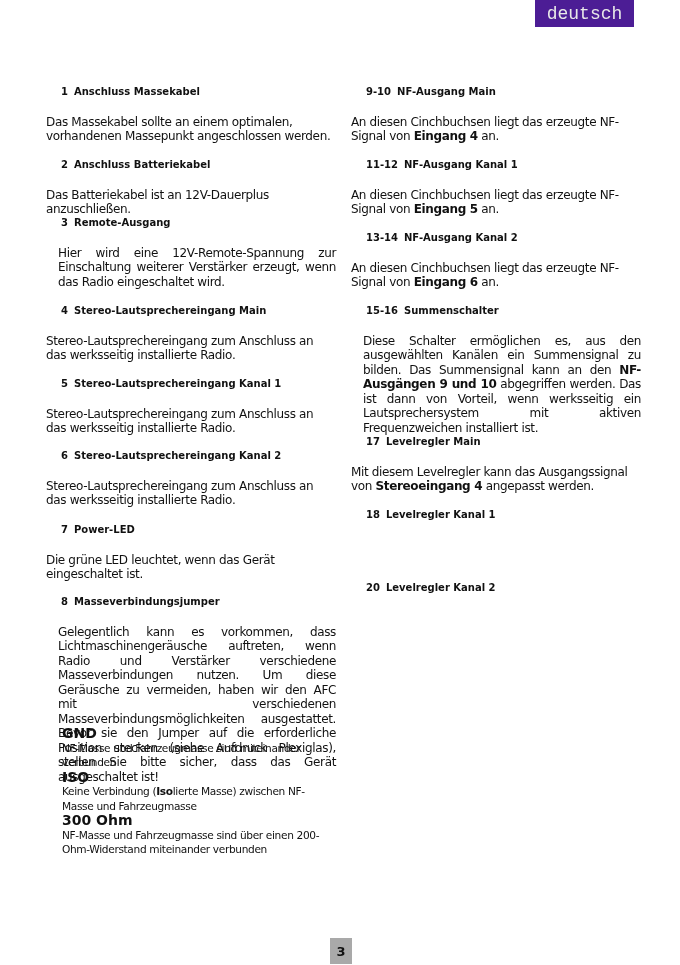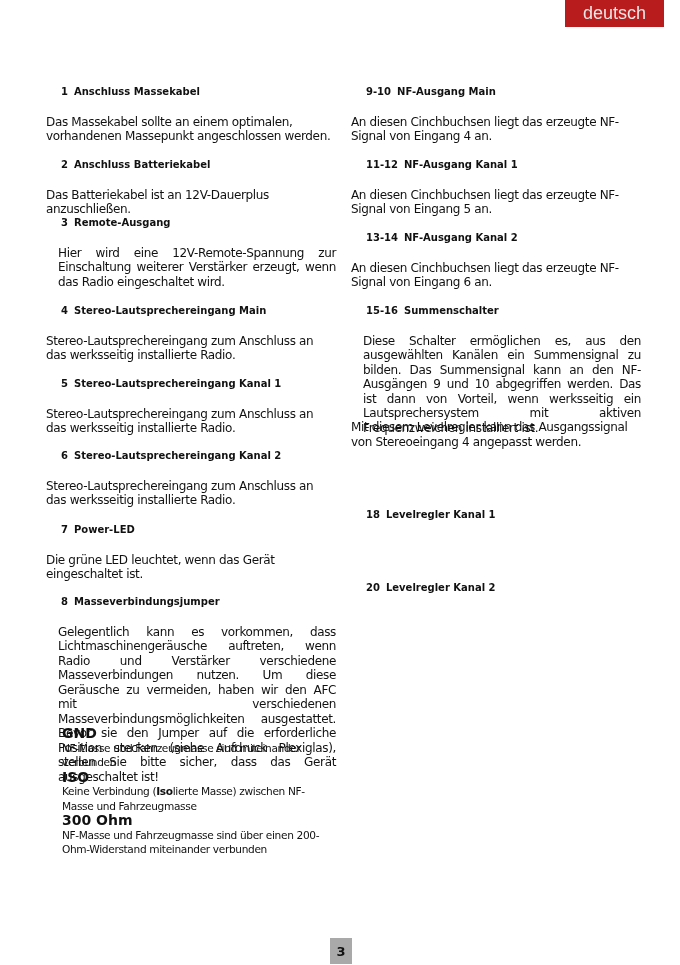--- a/index.html
+++ b/index.html
@@ -1,39 +1,39 @@
 <!DOCTYPE html>
 <html><head>
 <meta charset="utf-8">
 <style>
   html, body { margin: 0; padding: 0; background: #ffffff; }
   body {
     width: 680px; height: 965px; position: relative; overflow: hidden;
     font-family: "DejaVu Sans", sans-serif; color: #111;
   }
   .lang-tab {
-    position: absolute; left: 565px; top: 0; width: 99px; height: 27px;
-    background: #b91c1c; color: #e8e8e8;
-    font-family: Liberation Sans, sans-serif; font-size: 18px;
+    position: absolute; left: 535px; top: 0; width: 99px; height: 27px;
+    background: #4c1d95; color: #e8e8e8;
+    font-family: Liberation Mono, monospace; font-size: 18px;
     display: flex; align-items: center; justify-content: center;
   }
   .col { position: absolute; top: 70px; width: 290px; }
   .col.left { left: 46px; }
   .col.right { left: 351px; }
   .sec { position: absolute; left: 0; width: 290px; }
   .sec h3 {
     margin: 15px; font-size: 10px; font-weight: bold; line-height: 14.5px;
     white-space: nowrap;
   }
   .sec h3 .num { display: inline-block; margin-right: 6px; }
   .sec p {
     margin: 0; font-size: 12px; line-height: 14.5px; letter-spacing: -0.35px;
   }
   .sec p.j { text-align: justify; margin-left: 12px; }
-  .sec b { font-weight: normal; }
+  .sec b { font-weight: bold; }
   .sub { position: absolute; left: 16px; width: 260px; }
   .sub .lbl { font-size: 14px; font-weight: bold; line-height: 14.5px; }
   .sub .txt { font-size: 10.6px; line-height: 14.5px; letter-spacing: -0.35px; }
   .page-num {
     position: absolute; left: 330px; top: 938px; width: 22px; height: 26px;
     background: #a9a9a9; color: #111; font-size: 13px; font-weight: bold;
     display: flex; align-items: center; justify-content: center;
   }
 </style>
 </head>
@@ -96,20 +96,21 @@
   </div>
   <div class="sec" style="top:146px">
     <h3><span class="num">13-14</span><span>NF-Ausgang Kanal 2</span></h3>
     <p><span>An diesen Cinchbuchsen liegt das erzeugte NF-Signal von </span><b>Eingang 6</b><span> an.</span></p>
   </div>
   <div class="sec" style="top:219px">
     <h3><span class="num">15-16</span><span>Summenschalter</span></h3>
     <p class="j"><span>Diese Schalter ermöglichen es, aus den ausgewählten Kanälen ein Summensignal zu bilden. Das Summensignal kann an den </span><b>NF-Ausgängen 9 und 10</b><span> abgegriffen werden. Das ist dann von Vorteil, wenn werksseitig ein Lautsprechersystem mit aktiven Frequenzweichen installiert ist.</span></p>
   </div>
   <div class="sec" style="top:350px">
+    <h3><span class="num">17</span><span>Levelregler Main</span></h3>
     <p><span>Mit diesem Levelregler kann das Ausgangssignal von </span><b>Stereoeingang 4</b><span> angepasst werden.</span></p>
   </div>
   <div class="sec" style="top:423px">
     <h3><span class="num">18</span><span>Levelregler Kanal 1</span></h3>
   </div>
   <div class="sec" style="top:496px">
     <h3><span class="num">20</span><span>Levelregler Kanal 2</span></h3>
   </div>
 </div>
 

